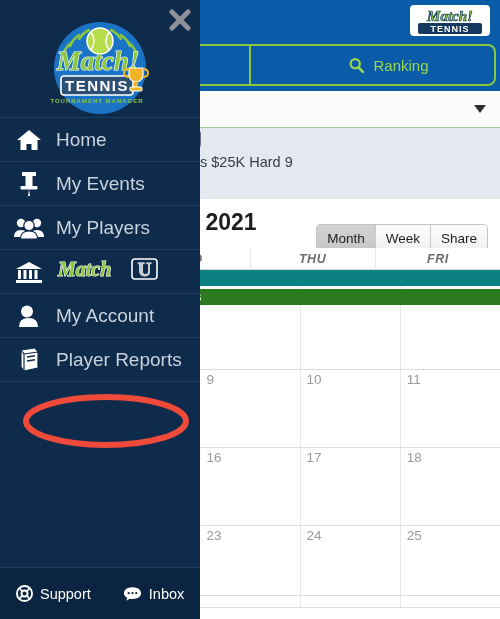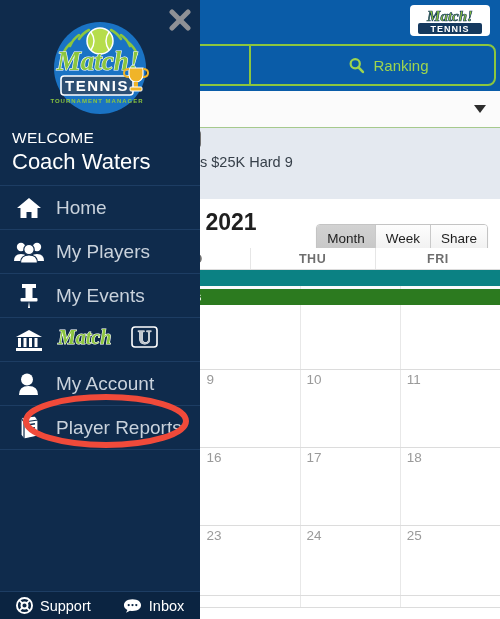--- a/index.html
+++ b/index.html
@@ -104,20 +104,21 @@
   .cal-grid { position:absolute; left:0; top:248px; width:500px; height:371px; }
   .dow-row {
     display:flex; height:22px;
     background:#fff; border-bottom:1px solid #dcdcdc;
   }
   .dow {
     flex:1 1 0; text-align:center;
     font-size:12.5px; font-weight:bold; color:#6e6e6e; letter-spacing:.6px;
     line-height:22px;
     border-left:1px solid #e6e6e6;
+    font-style:italic;
   }
   .dow:first-child { border-left:none; }
 
   .week {
     display:flex; position:relative;
     border-bottom:1px solid #dcdcdc;
   }
   .week.w1 { height:22px; }
   .week.w2, .week.w3, .week.w4 { height:78px; }
   .week.w5 { height:70px; }
@@ -169,21 +170,21 @@
     height:44px; display:flex; align-items:center;
     padding-left:14px; gap:12px;
     border-bottom:1px solid #1d3d63;
     cursor:pointer; position:relative;
   }
   .nav-icon { width:30px; height:28px; flex:0 0 30px; display:flex; align-items:center; justify-content:center; }
   .nav-label { color:#c9d2dc; font-size:19px; }
 
   .drawer-spacer { flex:1 1 auto; }
   .drawer-footer {
-    height:28px; background:#0b2441;
+    height:52px; background:#0b2441;
     display:flex; align-items:center;
     border-top:1px solid #1d3d63;
   }
   .foot-item {
     display:flex; align-items:center; gap:7px;
     color:#ffffff; font-size:14.5px; cursor:pointer;
   }
   .foot-item.support { margin-left:16px; }
   .foot-item.inbox { margin-left:32px; }
 
@@ -374,60 +375,56 @@
     <text x="56" y="89" text-anchor="middle" font-family="Liberation Sans, sans-serif" font-weight="bold" font-size="6" fill="#8cc63e" letter-spacing="1">TOURNAMENT MANAGER</text>
     <g transform="translate(84,52)">
       <path d="M4 2 h14 v7 a7 7 0 0 1 -14 0 z" fill="#f0b429" stroke="#ffffff" stroke-width="1.2"></path>
       <path d="M4 3 q-5 0 -5 4 q0 4 5 4" fill="none" stroke="#f0b429" stroke-width="2"></path>
       <path d="M18 3 q5 0 5 4 q0 4 -5 4" fill="none" stroke="#f0b429" stroke-width="2"></path>
       <rect x="9" y="16" width="4" height="6" fill="#f0b429"></rect>
       <rect x="5" y="21" width="12" height="4" rx="1" fill="#f0b429" stroke="#ffffff" stroke-width="1"></rect>
     </g>
   </svg>
 
-  <div class="welcome-block">
-    <div class="welcome-eyebrow">WELCOME</div>
-    <div class="welcome-name">Coach Waters</div>
-  </div>
 
   <div class="nav">
 
     <div class="nav-item">
       <span class="nav-icon">
         <svg viewBox="0 0 26 24" width="26" height="24">
           <path d="M13 2 L25 12 h-3.5 v10 h-6 v-6 h-5 v6 h-6 V12 H1 Z" fill="#ffffff"></path>
         </svg>
       </span>
       <span class="nav-label">Home</span>
+    </div>
+
+    <div class="nav-item">
+      <span class="nav-icon">
+        <svg viewBox="0 0 22 26" width="22" height="26">
+          <rect x="4" y="1" width="14" height="4" fill="#ffffff"></rect>
+          <rect x="7.5" y="5" width="7" height="10" fill="#ffffff"></rect>
+          <rect x="2.5" y="15" width="17" height="3.4" rx="1" fill="#ffffff"></rect>
+          <path d="M11 18.4 L12 25 L10 25 Z" fill="#ffffff"></path>
+        </svg>
+      </span>
+      <span class="nav-label">My Events</span>
     </div>
 
     <div class="nav-item">
       <span class="nav-icon">
         <svg viewBox="0 0 30 24" width="30" height="24">
           <circle cx="7" cy="7" r="4.2" fill="#ffffff"></circle>
           <circle cx="23" cy="7" r="4.2" fill="#ffffff"></circle>
           <path d="M0 21 q0 -7 7 -7 q7 0 7 7 z" fill="#ffffff"></path>
           <path d="M16 21 q0 -7 7 -7 q7 0 7 7 z" fill="#ffffff"></path>
           <circle cx="15" cy="9.5" r="5.2" fill="#ffffff" stroke="#0f2b4c" stroke-width="1.2"></circle>
           <path d="M6.5 23 q0 -8 8.5 -8 q8.5 0 8.5 8 z" fill="#ffffff" stroke="#0f2b4c" stroke-width="1.2"></path>
         </svg>
       </span>
       <span class="nav-label">My Players</span>
-    </div>
-
-    <div class="nav-item">
-      <span class="nav-icon">
-        <svg viewBox="0 0 22 26" width="22" height="26">
-          <rect x="4" y="1" width="14" height="4" fill="#ffffff"></rect>
-          <rect x="7.5" y="5" width="7" height="10" fill="#ffffff"></rect>
-          <rect x="2.5" y="15" width="17" height="3.4" rx="1" fill="#ffffff"></rect>
-          <path d="M11 18.4 L12 25 L10 25 Z" fill="#ffffff"></path>
-        </svg>
-      </span>
-      <span class="nav-label">My Events</span>
     </div>
 
     <div class="nav-item">
       <span class="nav-icon">
         <svg viewBox="0 0 28 24" width="28" height="24">
           <path d="M14 2 L27 9 H1 Z" fill="#ffffff"></path>
           <rect x="3" y="10" width="3" height="9" fill="#ffffff"></rect>
           <rect x="8.5" y="10" width="3" height="9" fill="#ffffff"></rect>
           <rect x="14" y="10" width="3" height="9" fill="#ffffff"></rect>
           <rect x="19.5" y="10" width="3" height="9" fill="#ffffff"></rect>

